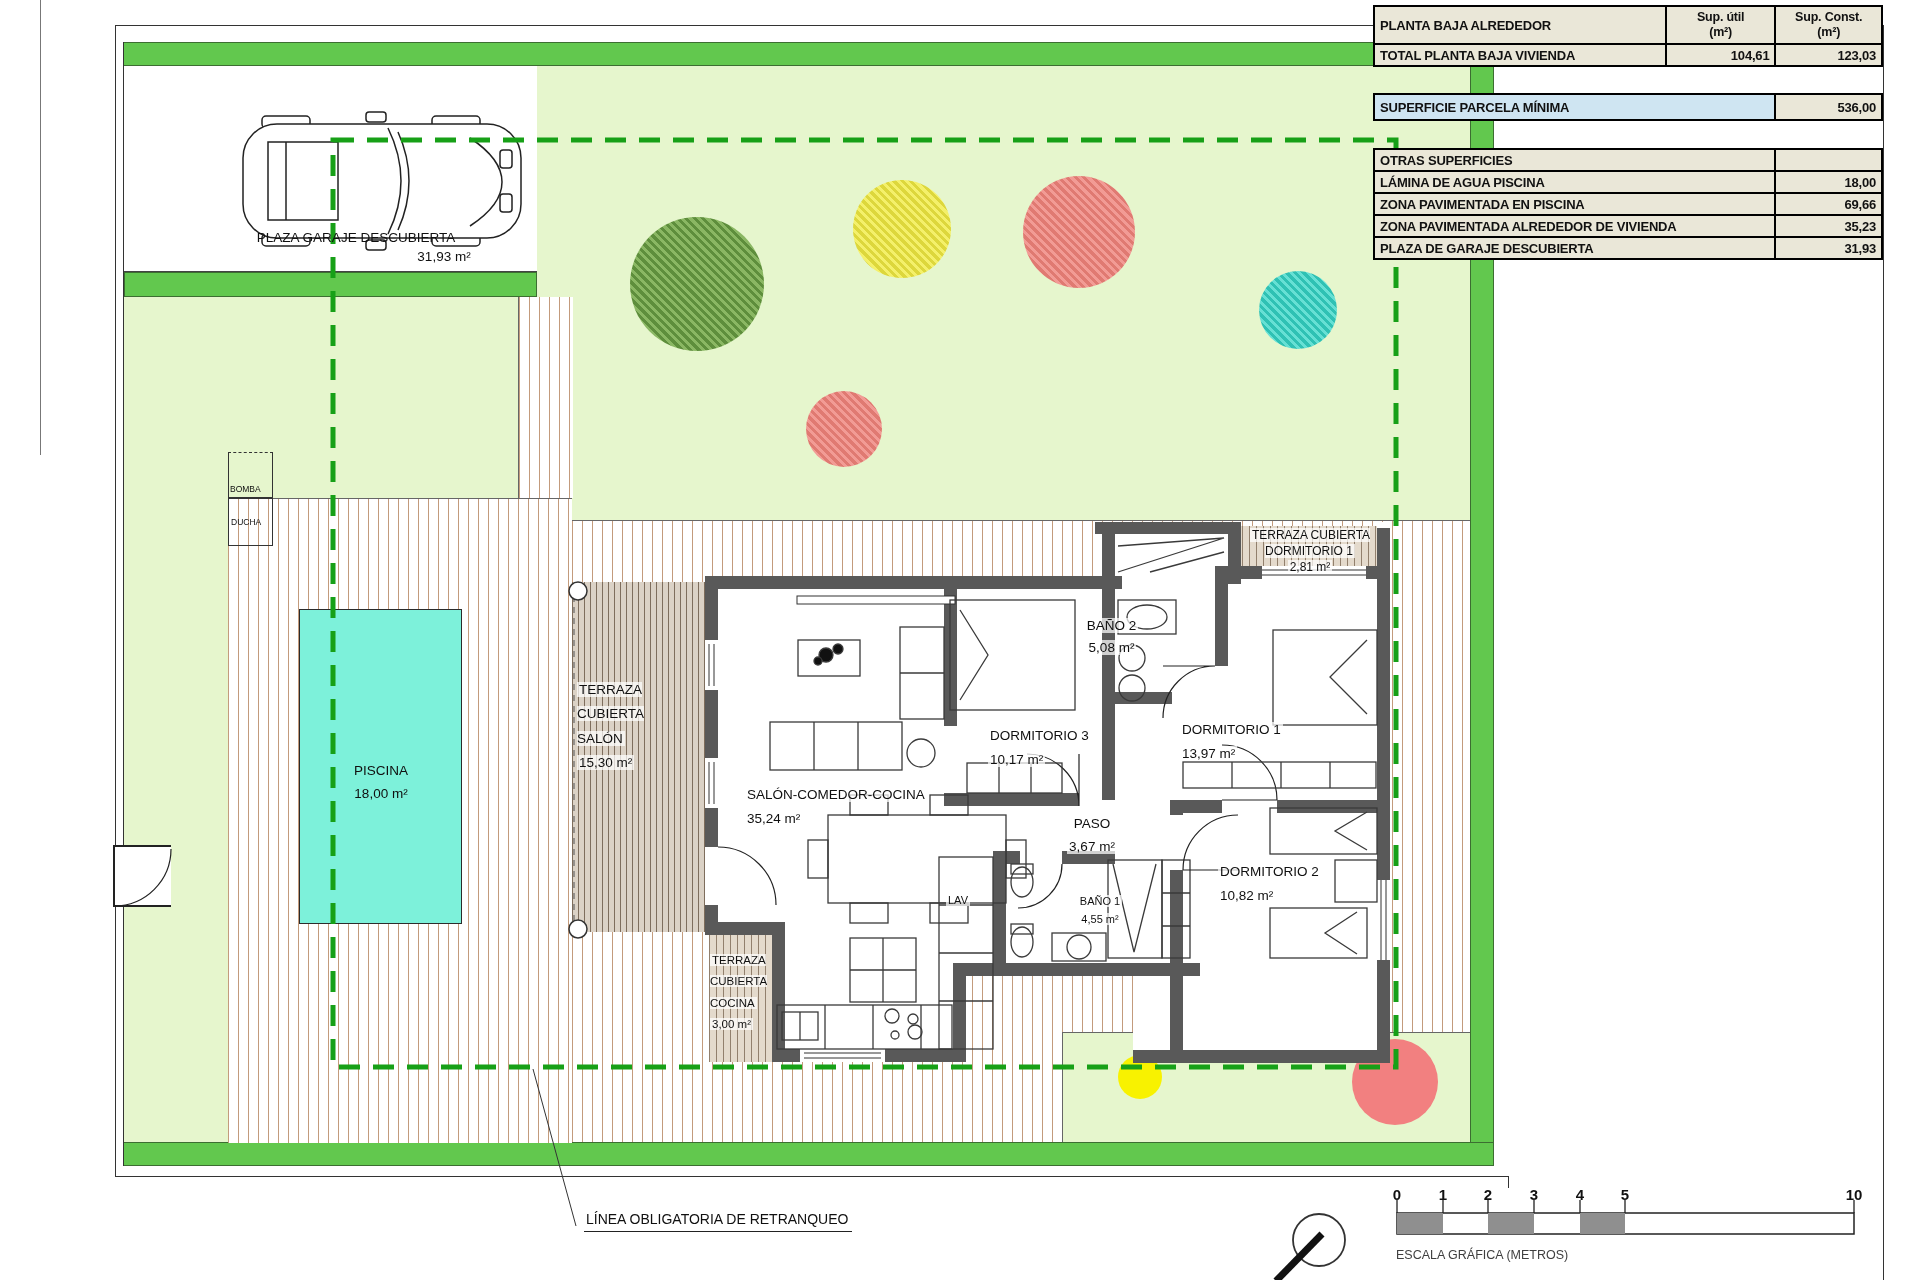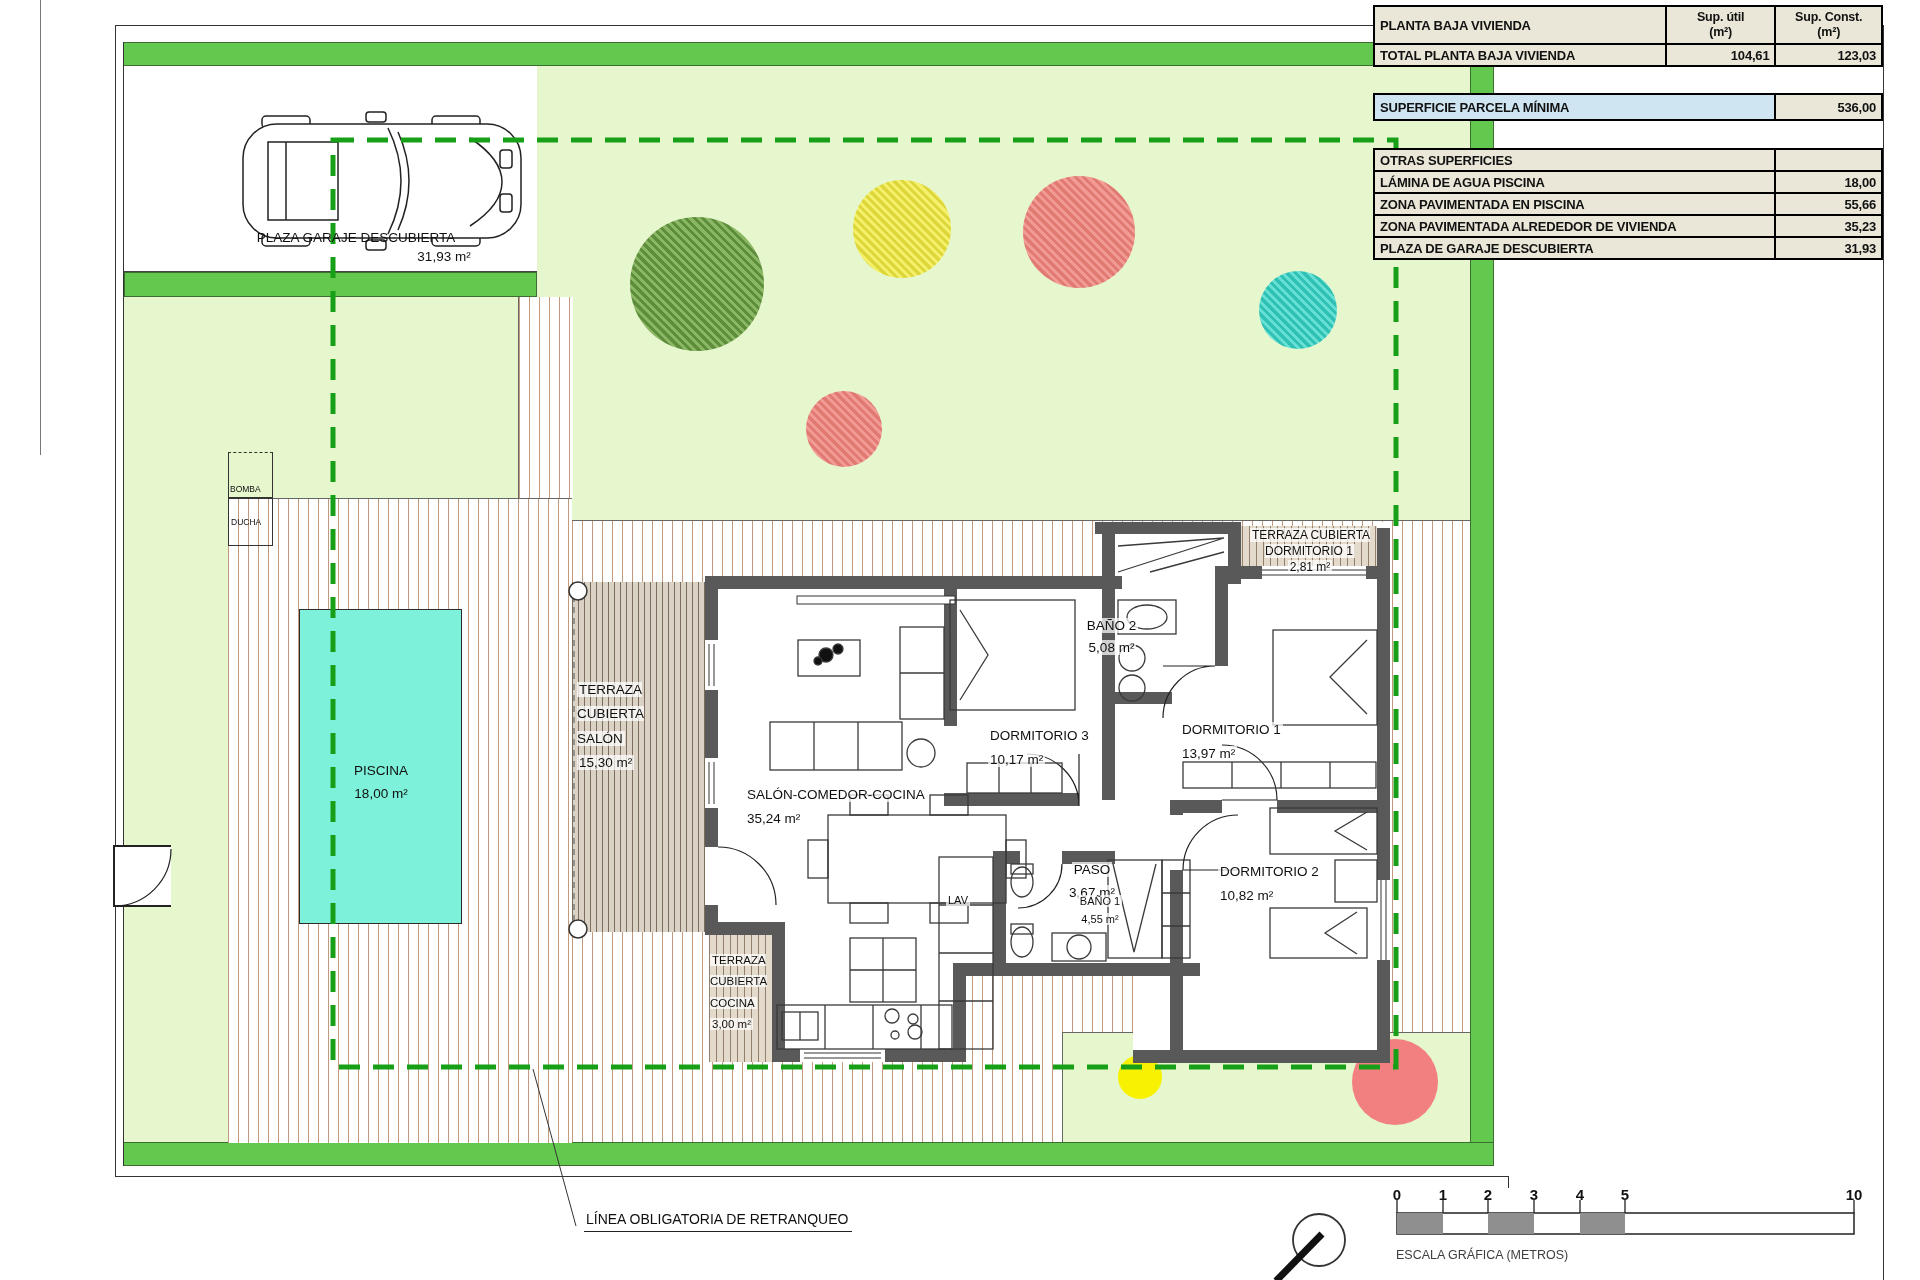--- a/index.html
+++ b/index.html
@@ -258,21 +258,21 @@
   </div>
   <div class="lbl" style="left:988px;top:724px;width:120px;">
     <span class="hl">DORMITORIO 3</span><br><span class="hl">10,17 m²</span>
   </div>
   <div class="lbl ctr" style="left:1069px;top:615px;width:85px;line-height:1.6;">
     <span class="hl">BAÑO 2</span><br><span class="hl">5,08 m²</span>
   </div>
   <div class="lbl" style="left:1180px;top:718px;width:140px;">
     <span class="hl">DORMITORIO 1</span><br><span class="hl">13,97 m²</span>
   </div>
-  <div class="lbl ctr" style="left:1058px;top:813px;width:68px;line-height:1.7;margin-top:46px;">
+  <div class="lbl ctr" style="left:1058px;top:813px;width:68px;line-height:1.7;">
     <span class="hl">PASO</span><br><span class="hl">3,67 m²</span>
   </div>
   <div class="lbl" style="left:1218px;top:860px;width:140px;">
     <span class="hl">DORMITORIO 2</span><br><span class="hl">10,82 m²</span>
   </div>
   <div class="lbl ctr sm" style="left:1060px;top:893px;width:80px;">
     <span class="hl">BAÑO 1</span><br><span class="hl">4,55 m²</span>
   </div>
   <div class="lbl sm" style="left:946px;top:892px;">
     <span class="hl">LAV</span>
@@ -307,21 +307,21 @@
   <div class="tick" style="left:1443px;top:1186px;">1</div>
   <div class="tick" style="left:1488px;top:1186px;">2</div>
   <div class="tick" style="left:1534px;top:1186px;">3</div>
   <div class="tick" style="left:1580px;top:1186px;">4</div>
   <div class="tick" style="left:1625px;top:1186px;">5</div>
   <div class="tick" style="left:1854px;top:1186px;">10</div>
 
   <div>
     <div class="tgroup" style="left:1373px;top:5px;width:510px;">
       <div class="trow">
-        <div class="tc" style="width:293px;height:38px;">PLANTA BAJA VIVIENDA</div>
+        <div class="tc" style="width:293px;height:38px;">PLANTA BAJA ALREDEDOR</div>
         <div class="tc hdr" style="width:110px;height:38px;">
           <span>Sup. útil</span>
             <span>(m²)</span>
         </div>
         <div class="tc hdr" style="width:107px;height:38px;">
           <span>Sup. Const.</span>
             <span>(m²)</span>
         </div>
       </div>
       <div class="trow">
@@ -340,21 +340,21 @@
       <div class="trow">
         <div class="tc" style="width:403px;height:22px;">OTRAS SUPERFICIES</div>
         <div class="tc" style="width:107px;height:22px;"></div>
       </div>
       <div class="trow">
         <div class="tc" style="width:403px;height:22px;">LÁMINA DE AGUA PISCINA</div>
         <div class="tc num" style="width:107px;height:22px;">18,00</div>
       </div>
       <div class="trow">
         <div class="tc" style="width:403px;height:22px;">ZONA PAVIMENTADA EN PISCINA</div>
-        <div class="tc num" style="width:107px;height:22px;">55,66</div>
+        <div class="tc num" style="width:107px;height:22px;">69,66</div>
       </div>
       <div class="trow">
         <div class="tc" style="width:403px;height:22px;">ZONA PAVIMENTADA ALREDEDOR DE VIVIENDA</div>
         <div class="tc num" style="width:107px;height:22px;">35,23</div>
       </div>
       <div class="trow">
         <div class="tc" style="width:403px;height:22px;">PLAZA DE GARAJE DESCUBIERTA</div>
         <div class="tc num" style="width:107px;height:22px;">31,93</div>
       </div>
     </div>

